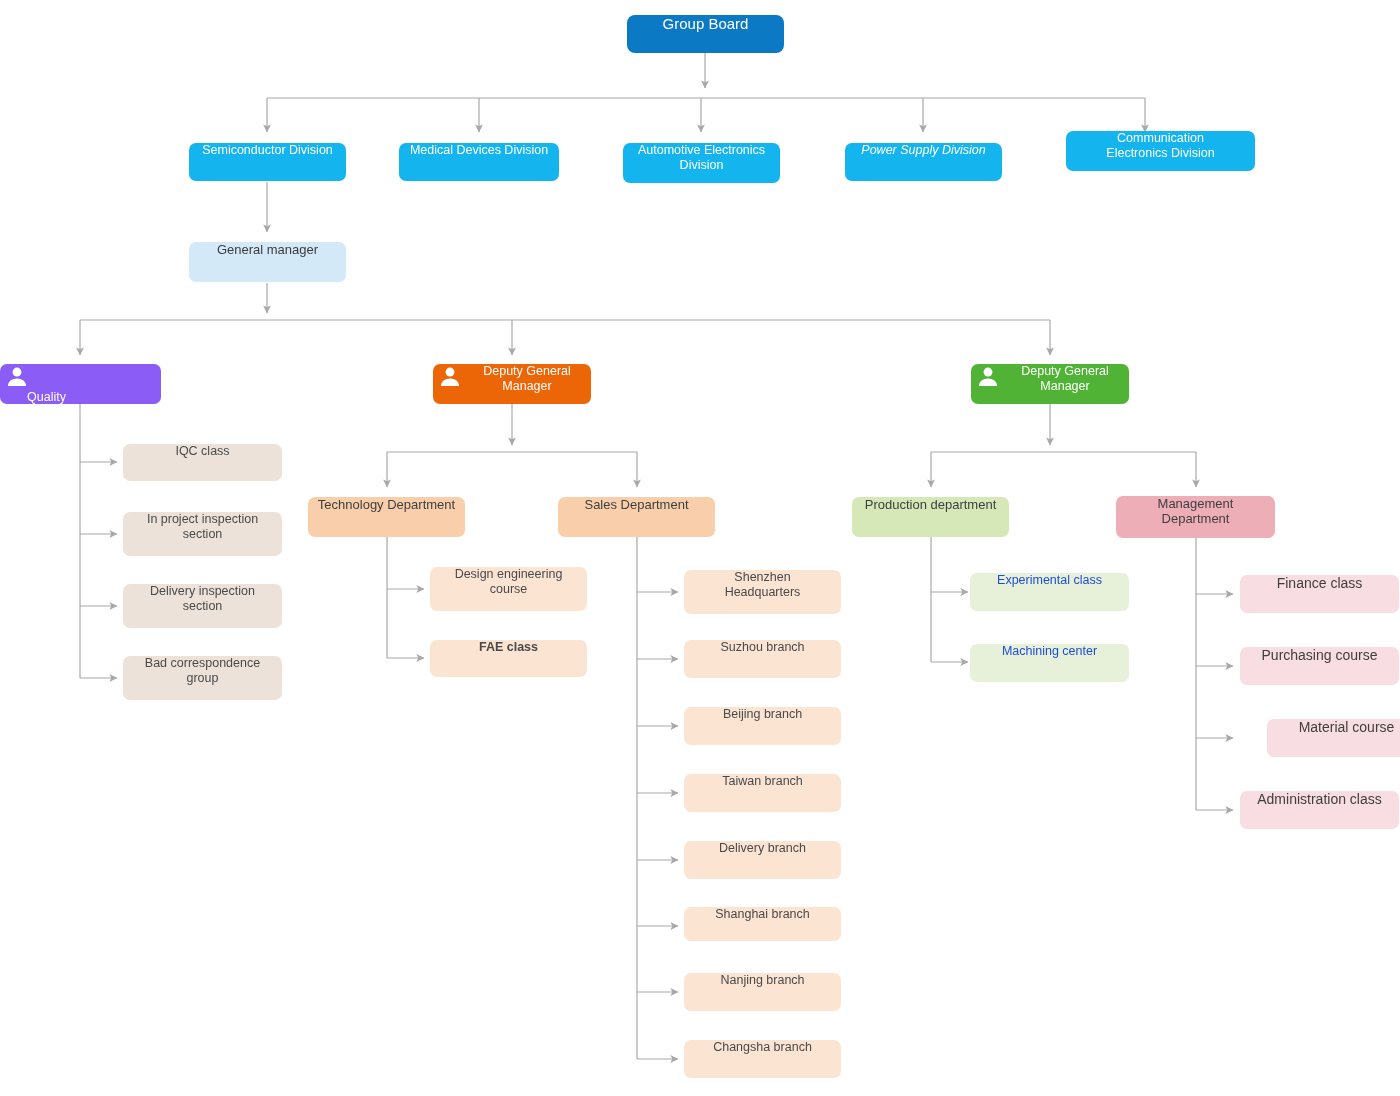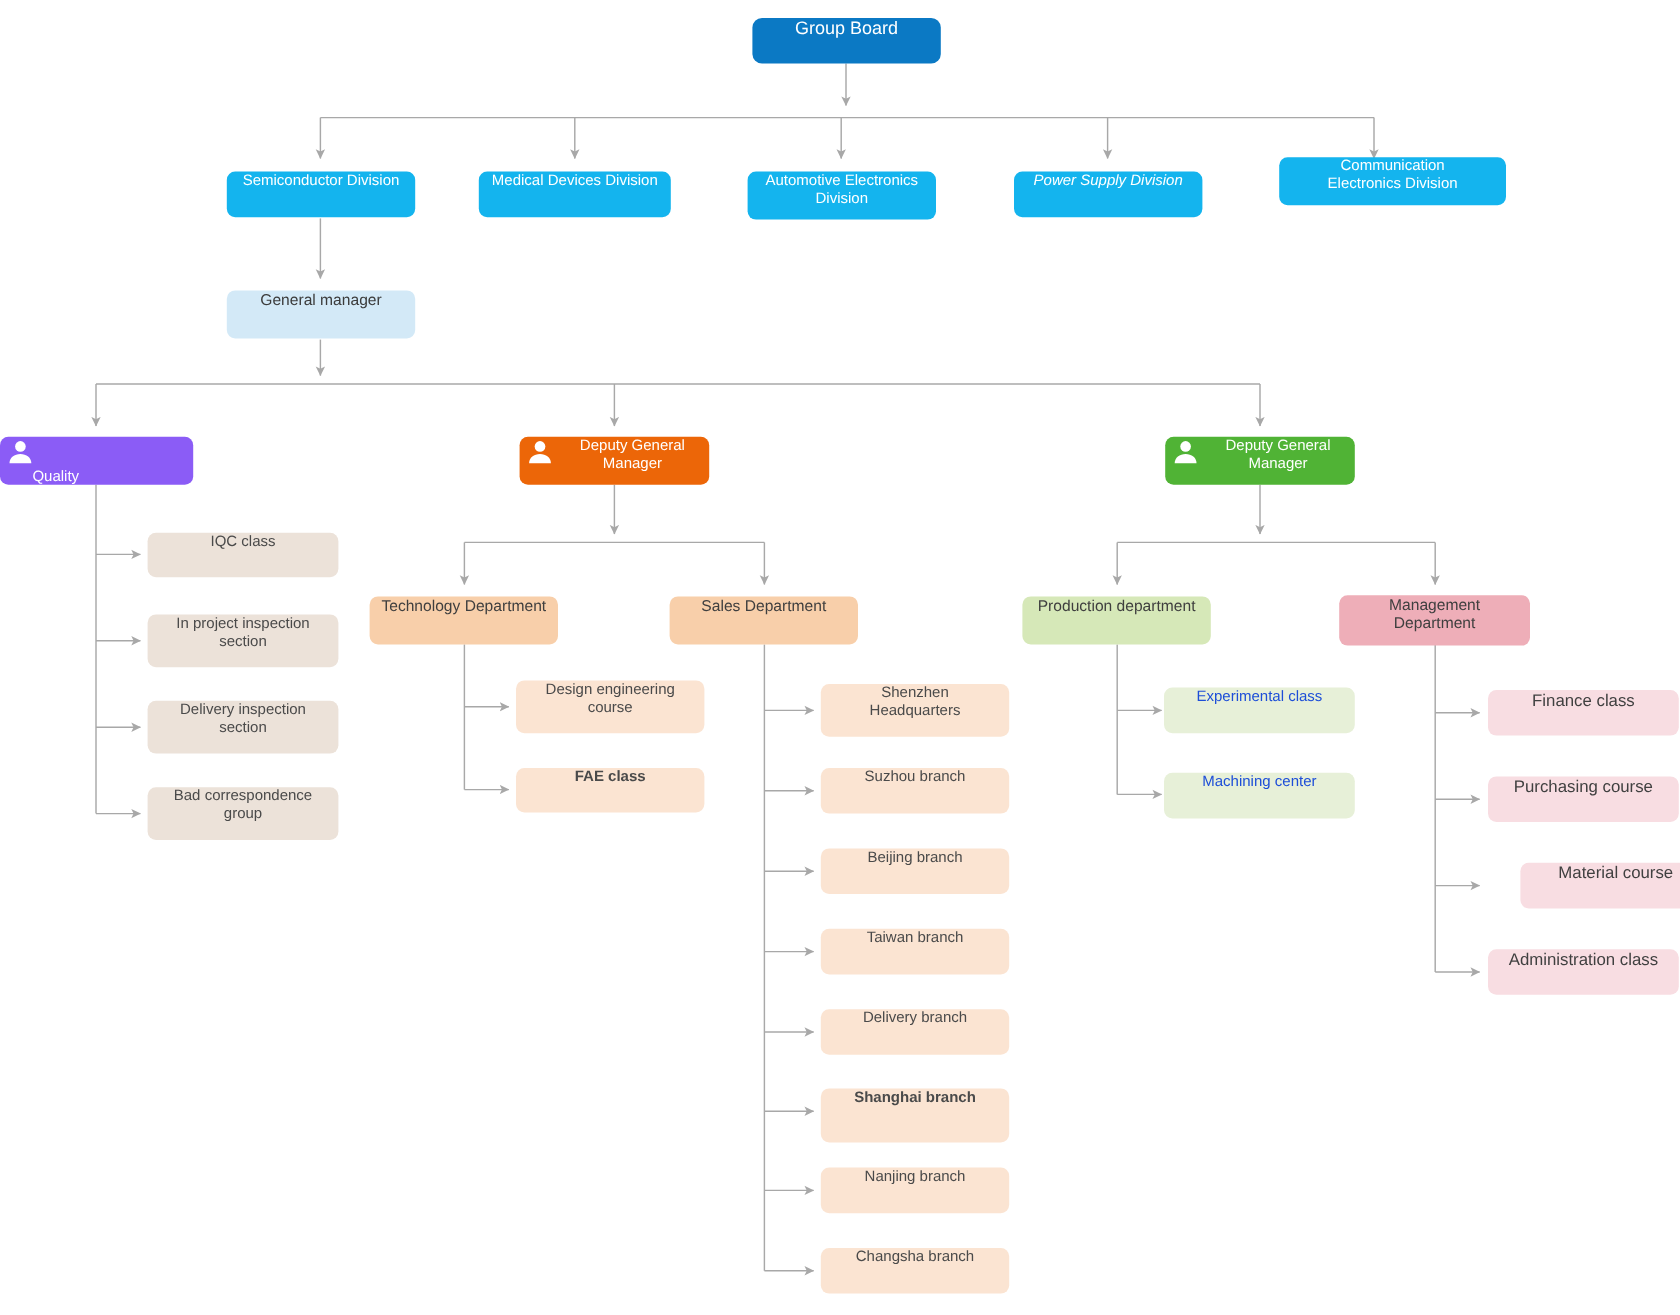--- a/index.html
+++ b/index.html
@@ -293,21 +293,21 @@
   </div>
   <div class="node n-leaf-s" style="left:684px; top:707px; width:157px; height:38px;">
     <span class="label">Beijing branch</span>
   </div>
   <div class="node n-leaf-s" style="left:684px; top:774px; width:157px; height:38px;">
     <span class="label">Taiwan branch</span>
   </div>
   <div class="node n-leaf-s" style="left:684px; top:841px; width:157px; height:38px;">
     <span class="label">Delivery branch</span>
   </div>
-  <div class="node n-leaf-s" style="left:684px; top:907px; width:157px; height:45px;font-weight:bold;">
+  <div class="node n-leaf-s" style="left:684px; top:907px; width:157px; height:34px;">
     <span class="label">Shanghai branch</span>
   </div>
   <div class="node n-leaf-s" style="left:684px; top:973px; width:157px; height:38px;">
     <span class="label">Nanjing branch</span>
   </div>
   <div class="node n-leaf-s" style="left:684px; top:1040px; width:157px; height:38px;">
     <span class="label">Changsha branch</span>
   </div>
 
   <div class="node n-leaf-p" style="left:970px; top:573px; width:159px; height:38px;">

